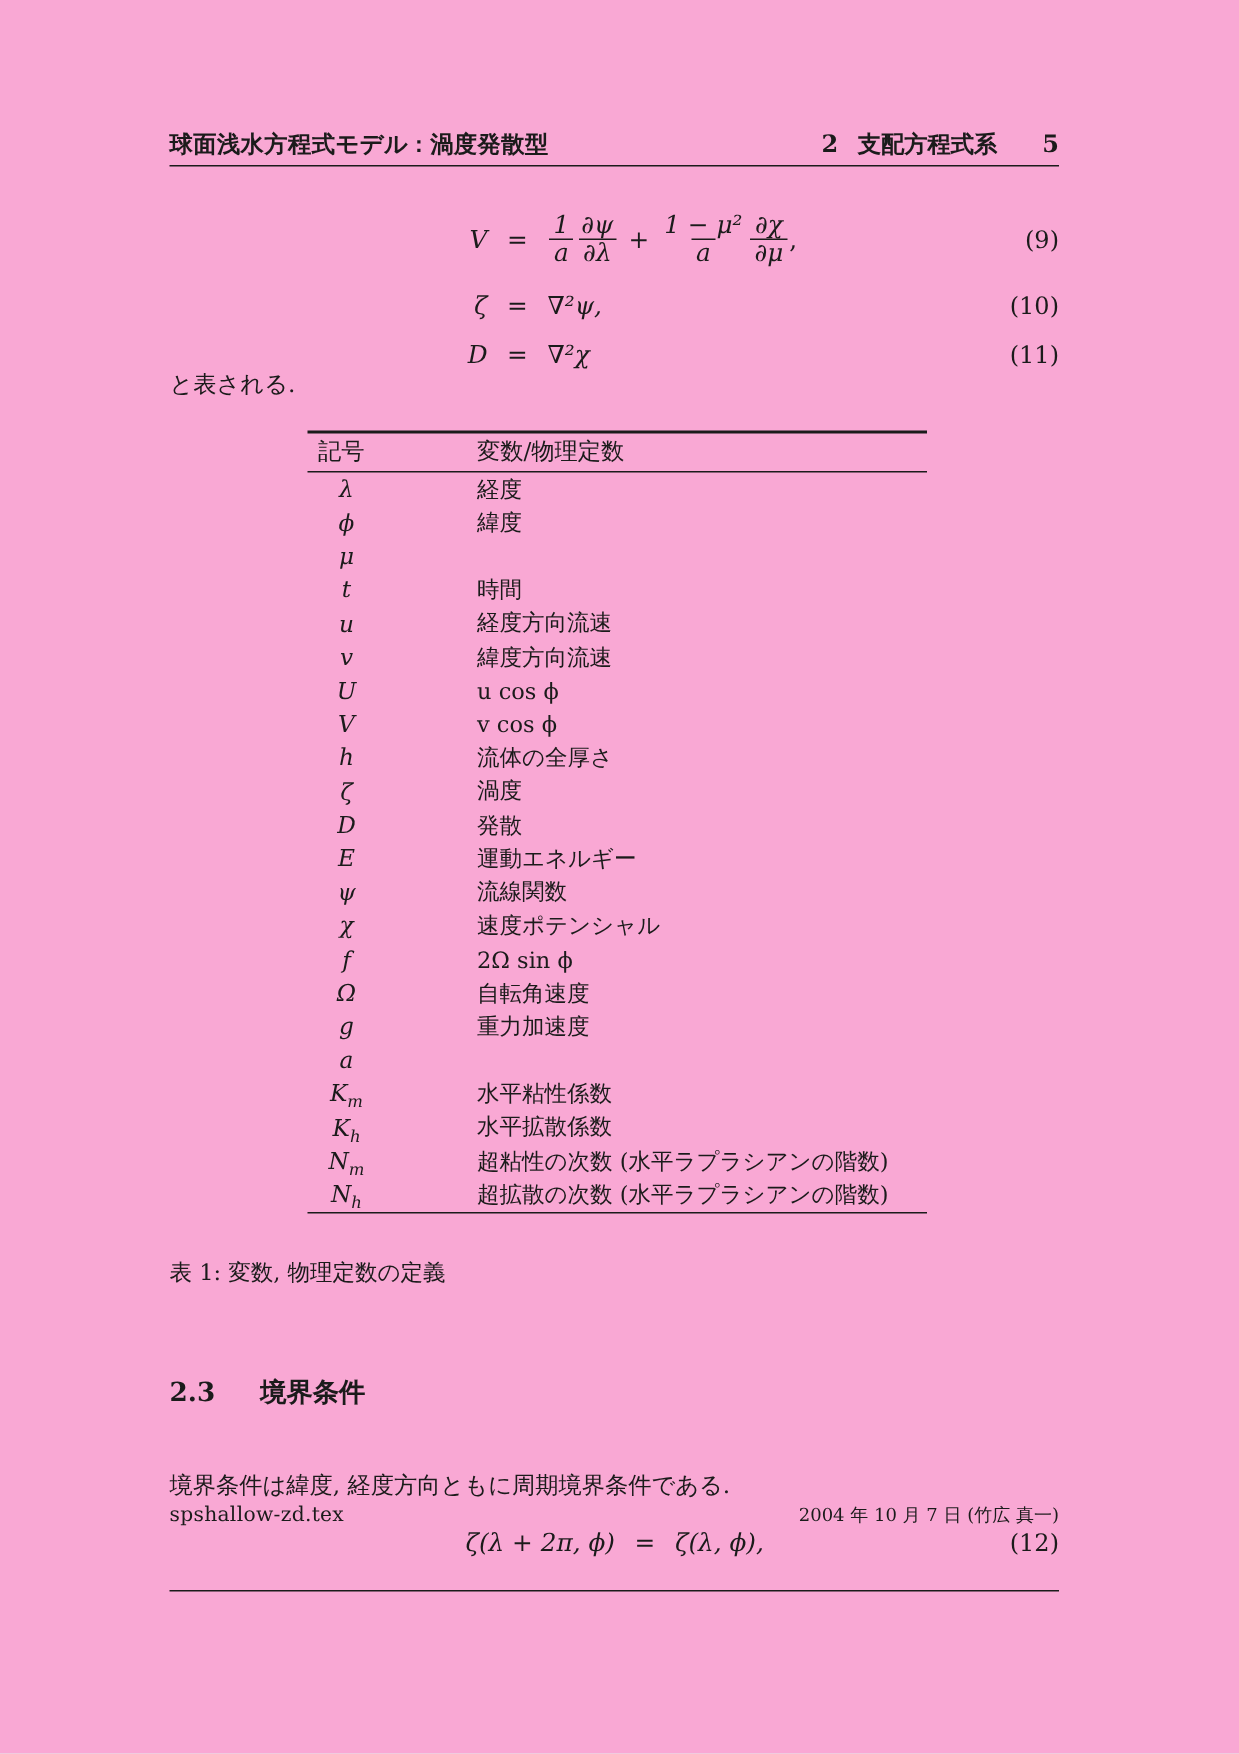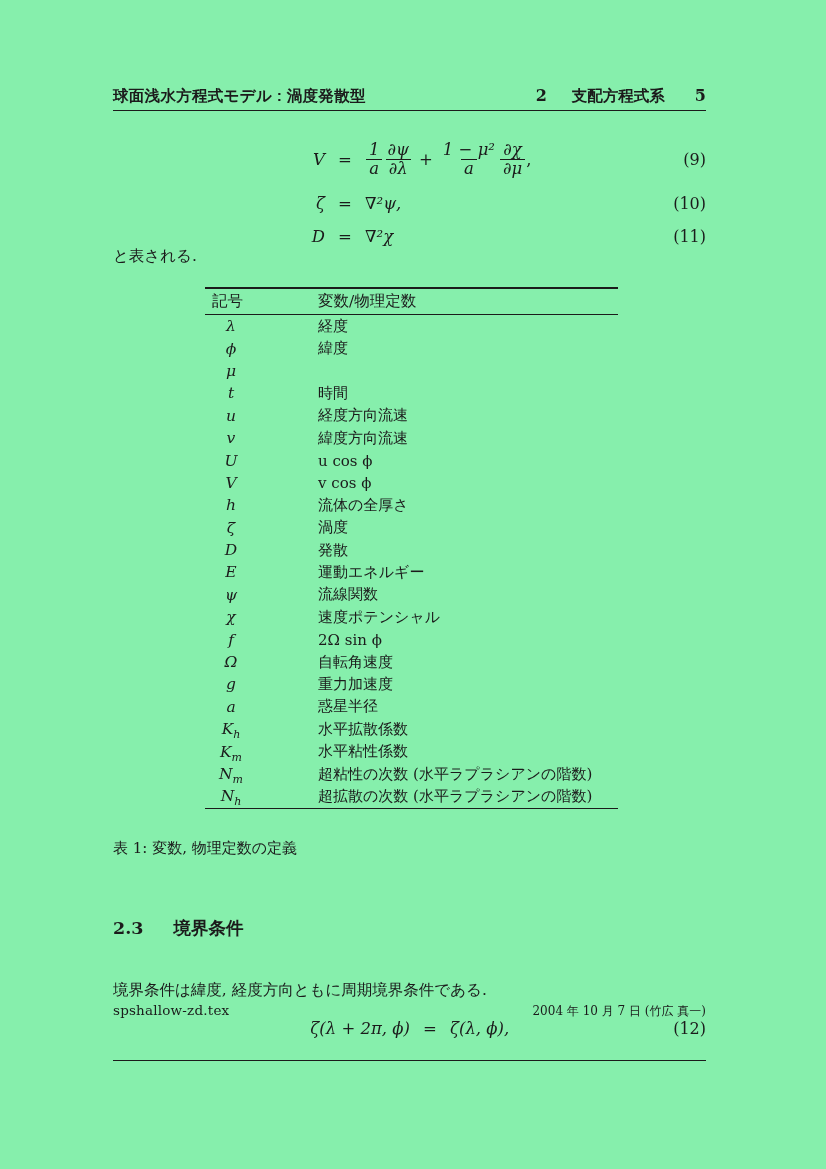--- a/index.html
+++ b/index.html
@@ -1,27 +1,27 @@
 <!DOCTYPE html>
 <html><head>
 <meta charset="utf-8">
 <style>
   html,body { margin:0; padding:0; background:#e8e8e8; }
   .page {
     position:relative; width:826px; height:1169px; margin:0 auto;
-    background:#86efac; color:#1b1b1b;
+    background:#f9a8d4; color:#1b1b1b;
     font-family:"DejaVu Serif","Liberation Serif",serif;
     overflow:hidden;
   }
   
   .header { position:absolute; top:86px; left:113px; width:593px; display:flex; align-items:baseline; }
   .head-left { font-family:"Liberation Sans","DejaVu Sans",sans-serif; font-weight:bold; font-size:15.5px; letter-spacing:.3px; }
   .head-right { margin-left:auto; display:flex; align-items:baseline; }
   .head-secno { font-weight:bold; font-size:16px; margin-right:13px; }
-  .head-sectitle { font-family:Liberation Mono, monospace; font-weight:bold; font-size:15.5px;margin-left:12px; }
+  .head-sectitle { font-family:Liberation Mono, monospace; font-weight:bold; font-size:15.5px; }
   .head-pageno { font-weight:bold; font-size:16px; margin-left:30px; }
   .rule { position:absolute; left:113px; width:593px; height:1.3px; background:#1b1b1b; }
   .headrule { top:110px; }
   
   .eqs { position:absolute; top:141px; left:113px; width:593px; }
   .eq-row { display:flex; align-items:center; font-size:16.5px; position:relative; margin-bottom:9px; min-height:24px; }
   .eq-lhs { width:212px; text-align:right; }
   .eq-rel { width:40px; text-align:center; }
   .eq-rhs { display:flex; align-items:center; }
   .eq-no  { position:absolute; right:0; font-size:16px; font-style:normal; }
@@ -203,31 +203,30 @@
       <span class="c2 desc">自転角速度</span>
     </div>
 
     <div class="tbl-row">
       <span class="c1"><span class="symbox"><span class="sym-base">g</span><sub class="sym-sub"></sub></span></span>
       <span class="c2 desc">重力加速度</span>
     </div>
 
     <div class="tbl-row">
       <span class="c1"><span class="symbox"><span class="sym-base">a</span><sub class="sym-sub"></sub></span></span>
-      <span class="c2 desc">惑星半径</span>
+    </div>
+
+    <div class="tbl-row">
+      <span class="c1"><span class="symbox"><span class="sym-base">K</span><sub class="sym-sub">m</sub></span></span>
+      <span class="c2 desc">水平粘性係数</span>
     </div>
 
     <div class="tbl-row">
       <span class="c1"><span class="symbox"><span class="sym-base">K</span><sub class="sym-sub">h</sub></span></span>
       <span class="c2 desc">水平拡散係数</span>
-    </div>
-
-    <div class="tbl-row">
-      <span class="c1"><span class="symbox"><span class="sym-base">K</span><sub class="sym-sub">m</sub></span></span>
-      <span class="c2 desc">水平粘性係数</span>
     </div>
 
     <div class="tbl-row">
       <span class="c1"><span class="symbox"><span class="sym-base">N</span><sub class="sym-sub">m</sub></span></span>
       <span class="c2 desc">超粘性の次数 (水平ラプラシアンの階数)</span>
     </div>
 
     <div class="tbl-row">
       <span class="c1"><span class="symbox"><span class="sym-base">N</span><sub class="sym-sub">h</sub></span></span>
       <span class="c2 desc">超拡散の次数 (水平ラプラシアンの階数)</span>

